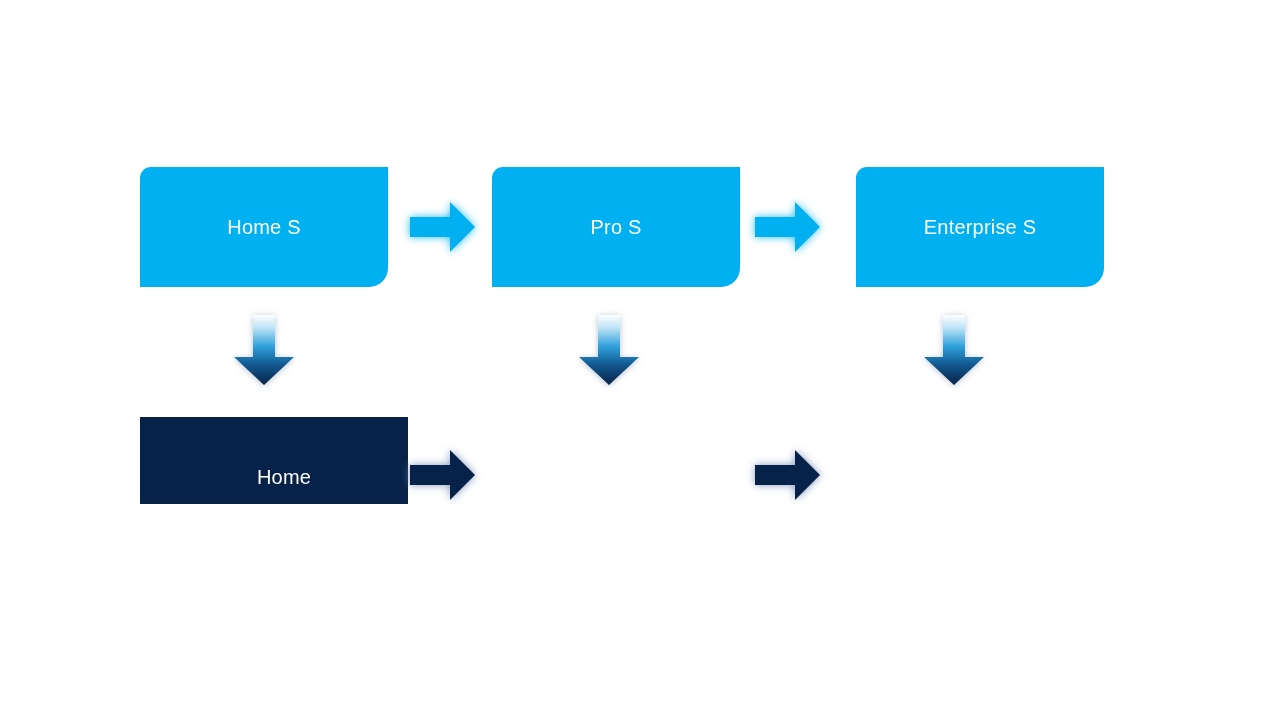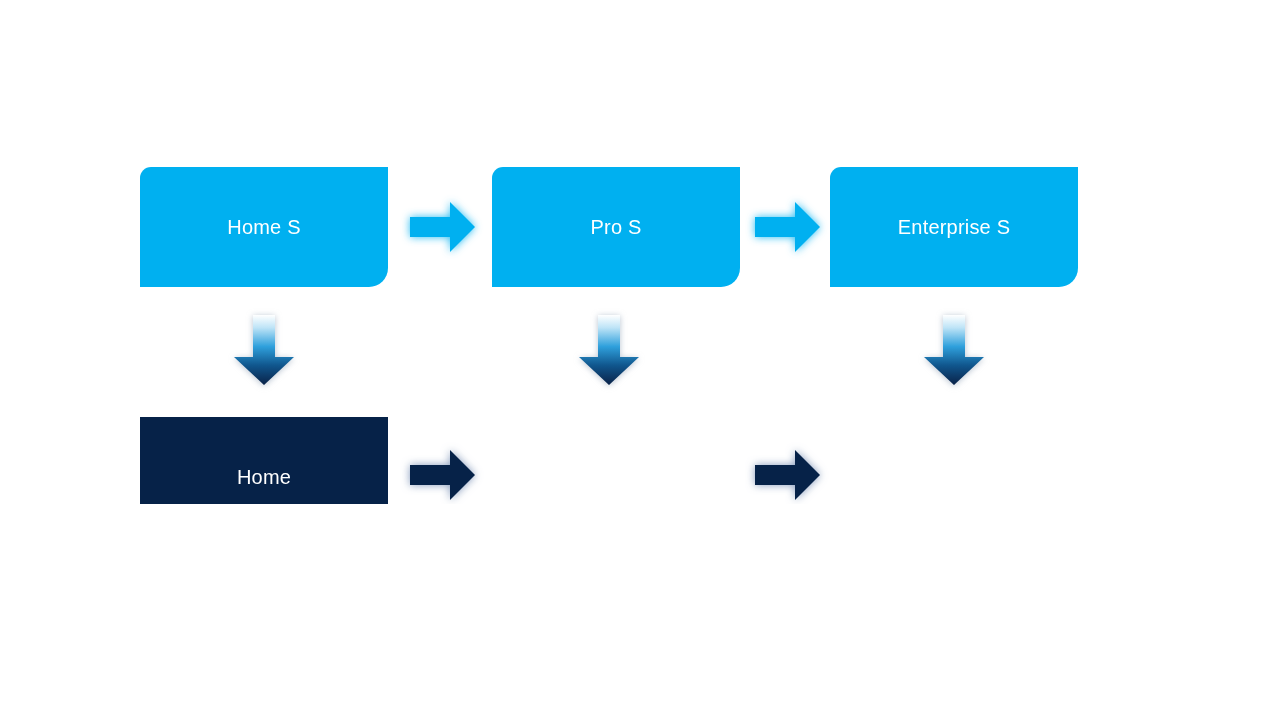--- a/index.html
+++ b/index.html
@@ -29,24 +29,25 @@
   }
   .box.top-style {
     top: 167px;
     background: #00B0F0;
     border-radius: 11px 0 19px 0;
   }
   .box.bottom-style {
     top: 417px;
     background: #062248;
     border-radius: 0;
+    padding-left: 20px;
   }
   .col1 { left: 140px; }
   .col2 { left: 468px; margin-left: 24px; }
-  .col3 { left: 830px; }
+  .col3 { left: 856px; }
 
   .h-arrow {
     position: absolute;
     width: 65px;
     height: 50px;
   }
   .h-arrow.row-top { top: 202px; }
   .h-arrow.row-bottom { top: 450px; }
   .gap1 { left: 410px; }
   .gap2 { left: 755px; }

